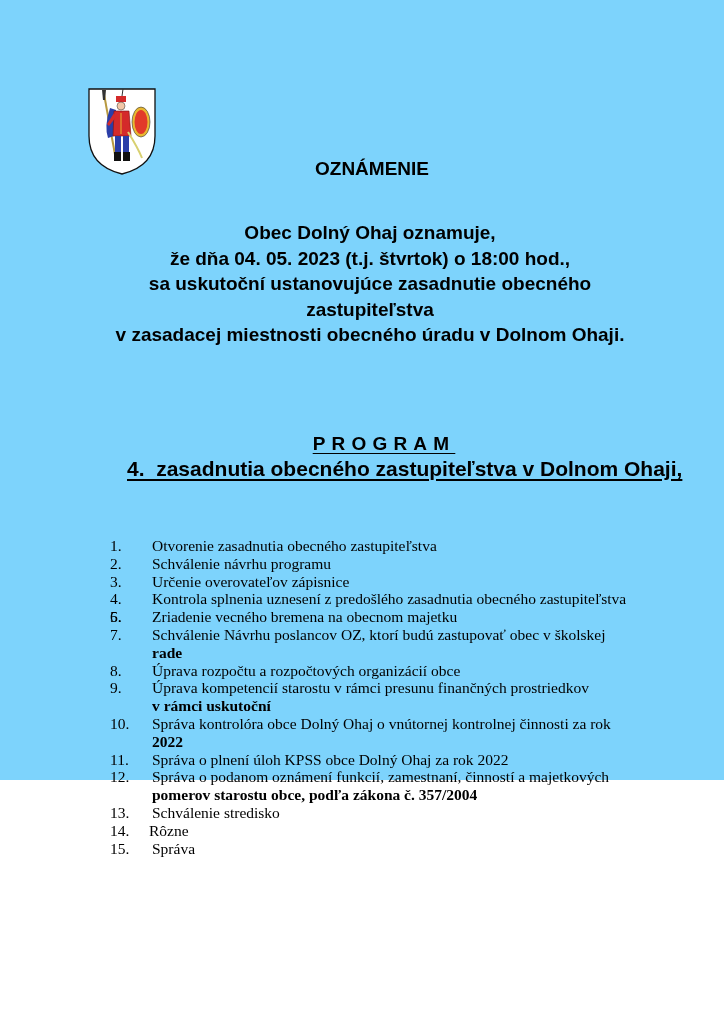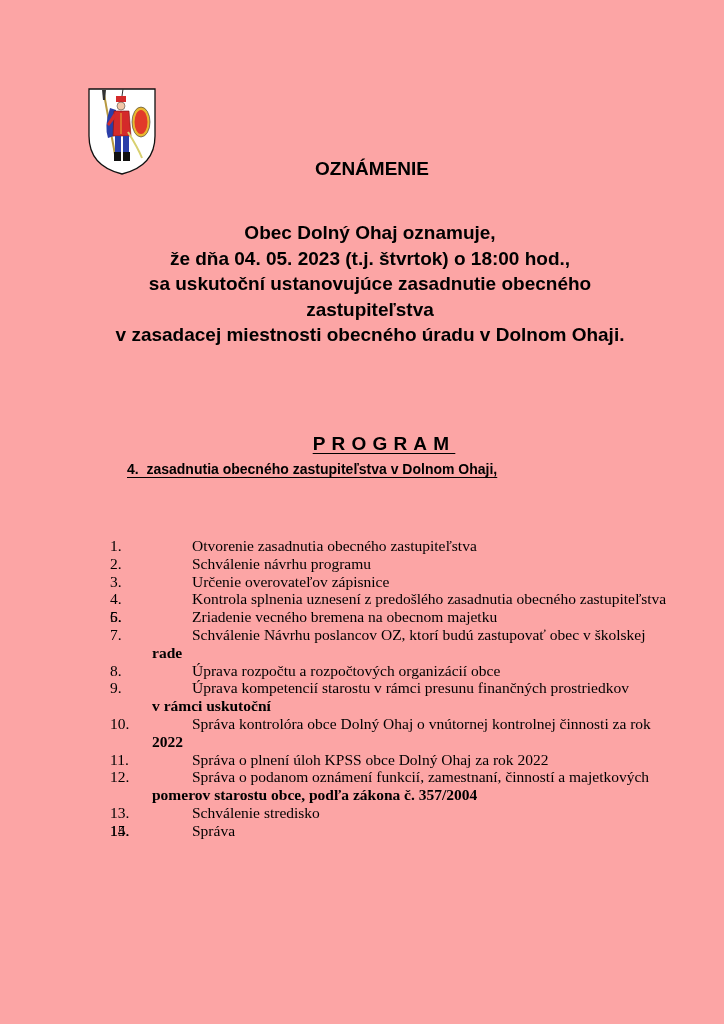--- a/index.html
+++ b/index.html
@@ -10,22 +10,22 @@
   body {
     width: 724px;
     height: 1024px;
     position: relative;
     overflow: hidden;
     color: #000000;
   }
   .page {
     position: absolute;
     left: 0; top: 0;
-    width: 724px; height: 1024px;
-    background: #fca5a5;
+    width: 724px; height: 780px;
+    background: #7dd3fc;
   }
   .crest {
     position: absolute;
     left: 86px;
     top: 86px;
     width: 72px;
     height: 90px;
   }
   .heading {
     position: absolute;
@@ -57,21 +57,21 @@
     letter-spacing: 6.2px;
     text-decoration: underline;
     text-underline-offset: 3px;
   }
   .subtitle {
     position: absolute;
     top: 458px;
     left: 127px;
     font-family: "Liberation Sans", sans-serif;
     font-weight: bold;
-    font-size: 14px;
+    font-size: 21px;
     line-height: 22px;
     text-decoration: underline;
     text-underline-offset: 3px;
     white-space: pre;
   }
   .agenda {
     position: absolute;
     top: 537px;
     left: 0;
     width: 724px;
@@ -85,21 +85,21 @@
   .agenda li {
     position: relative;
     padding-left: 152px;
     padding-right: 40px;
   }
   .agenda .num {
     position: absolute;
     left: 110px;
     top: 0;
   }
-  .agenda .txt { display: block; margin-left: 40px; }
+  .agenda .txt { display: block; }
   .agenda .cont { display: block; font-weight: bold; }
   .agenda li.shift .txt { margin-left: -3px; }
 </style>
 </head>
 <body>
 
 <div class="page">
 
   <svg class="crest" viewBox="0 0 72 90" xmlns="http://www.w3.org/2000/svg">
 
@@ -195,20 +195,21 @@
         <span class="num">12.</span>
         <span class="txt">Správa o podanom oznámení funkcií, zamestnaní, činností a majetkových</span>
         <span class="cont">pomerov starostu obce, podľa zákona č. 357/2004</span>
       </li>
     <li>
         <span class="num">13.</span>
         <span class="txt">Schválenie stredisko</span>
       </li>
     <li class="shift">
         <span class="num">14.</span>
+        <span class="txt">Rôzne</span>
       </li>
     <li>
         <span class="num">15.</span>
         <span class="txt">Správa</span>
       </li>
   </ol>
 
 </div>
 
 </body></html>

